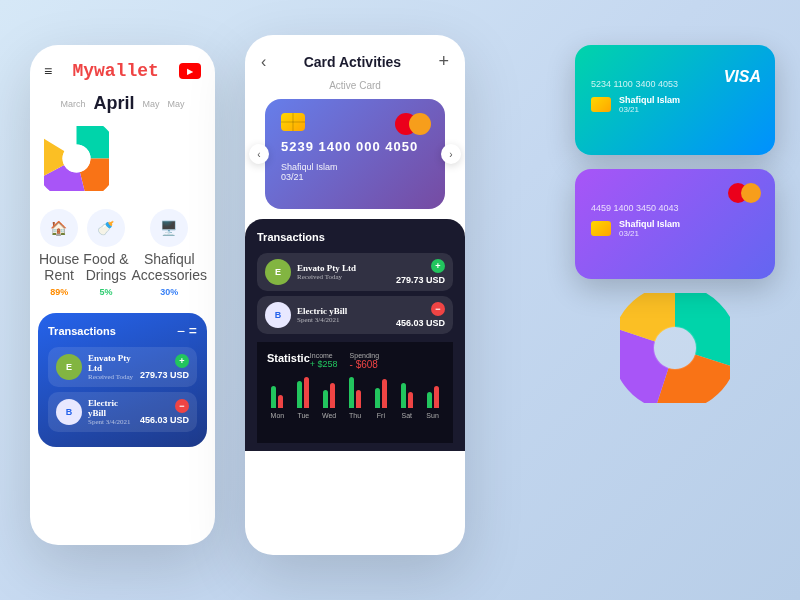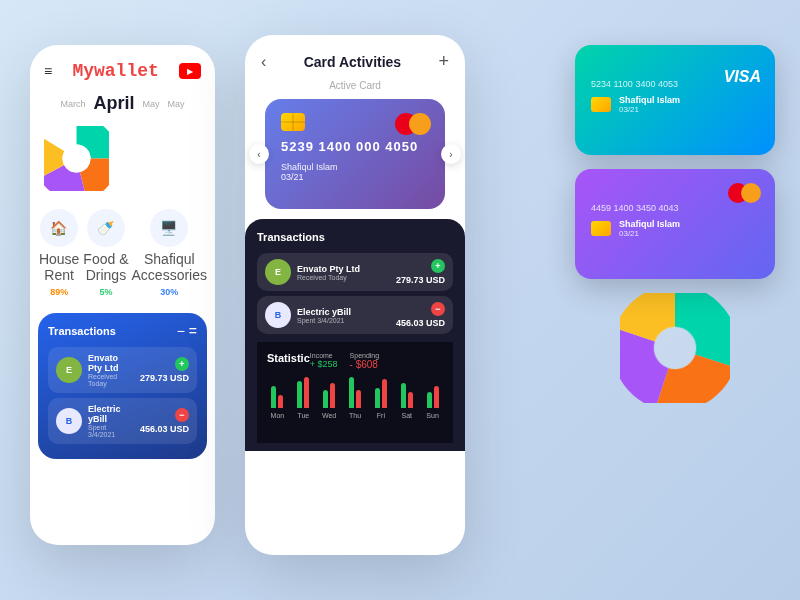--- a/index.html
+++ b/index.html
@@ -155,21 +155,21 @@
     .trans-logo {
       width: 26px; height: 26px;
       border-radius: 50%;
       background: white;
       display: flex; align-items: center; justify-content: center;
       font-size: 9px; font-weight: 700; color: #2563eb;
       flex-shrink: 0;
     }
     .trans-logo.envato { background: #82b541; color: white; }
     .trans-logo.electric { background: #e8e8ff; color: #2563eb; }
-    .trans-info { flex: 1; }
+    .trans-info { flex: 1; font-family: Liberation Serif, serif; }
     .trans-name { font-size: 9px; font-weight: 600; color: white; }
     .trans-date { font-size: 7px; color: rgba(255,255,255,0.6); }
     .trans-amount-wrap { display: flex; flex-direction: column; align-items: flex-end; }
     .trans-badge {
       width: 14px; height: 14px;
       border-radius: 50%;
       display: flex; align-items: center; justify-content: center;
       font-size: 9px; font-weight: 700;
       margin-bottom: 2px;
     }

